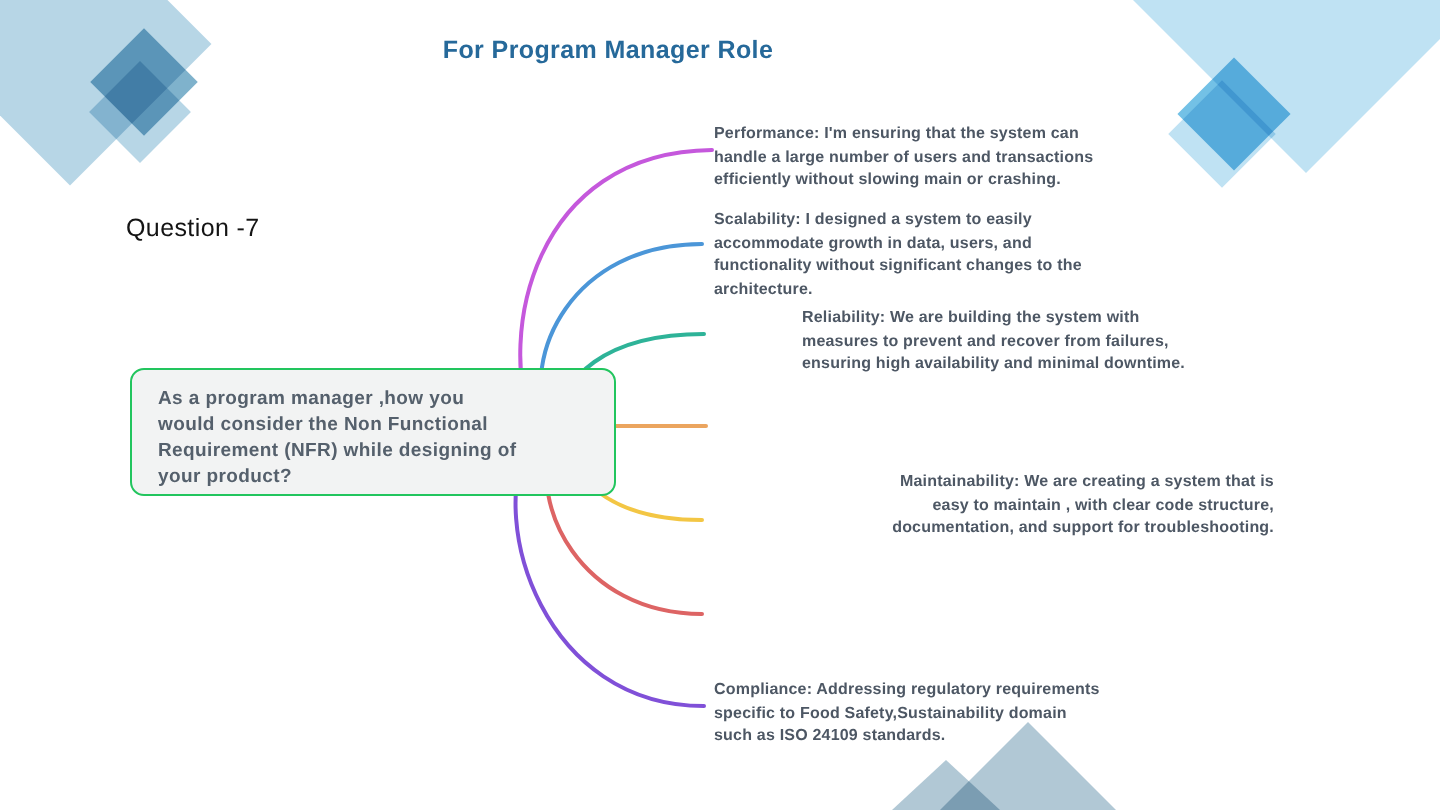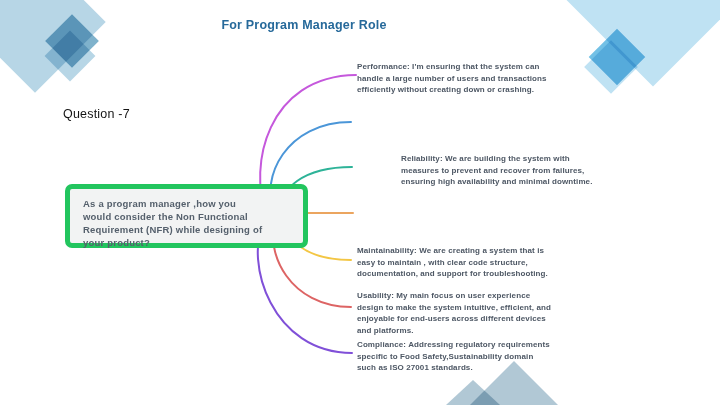--- a/index.html
+++ b/index.html
@@ -23,34 +23,34 @@
     position:absolute; left:184px; top:18px; width:240px; text-align:center;
     font-size:12.5px; font-weight:700; color:#26699a; letter-spacing:0.2px;
   }
   .qlabel{
     position:absolute; left:63px; top:107px;
     font-size:12.5px; color:#141414; letter-spacing:0.2px;
   }
   .branch-svg{position:absolute; left:0; top:0; z-index:1;}
   .qbox{
     position:absolute; left:65px; top:184px; width:243px; height:64px;
-    background:#f2f3f3; border:5px solid #22c55e; border-radius:7px;
+    background:#f2f3f3; border:1px solid #22c55e; border-radius:7px;
     box-sizing:border-box; padding:8px 8px 0 13px; z-index:2;
   }
   .qbox-text{
     font-size:9.5px; font-weight:700; color:#55606c; line-height:13px;
     letter-spacing:0.2px; white-space:pre-line;
   }
   .branch-text{
     position:absolute; left:357px; width:280px; z-index:2;
     font-size:8px; font-weight:700; color:#4d5764; line-height:11.5px;
     letter-spacing:0.1px; white-space:pre-line;
   }
   .bt-0{top:61px;} .bt-1{top:104px;} .bt-2{top:153px;margin-left:44px;} .bt-3{top:198px;}
-  .bt-4{top:245px;} .bt-5{top:290px;} .bt-6{top:339px;}
+  .bt-4{top:235px;text-align:right;} .bt-5{top:290px;} .bt-6{top:339px;}
 </style>
 </head>
 <body>
 
 <div class="slide">
 
   <div class="diamond d-tl-big"></div>
   <div class="diamond d-tl-mid"></div>
   <div class="diamond d-tl-small"></div>
   <div class="diamond d-tr-big"></div>
@@ -76,28 +76,28 @@
 
   <div class="qbox">
     <div class="qbox-text">As a program manager  ,how you
 would consider the Non Functional
 Requirement (NFR) while designing of
 your product?</div>
   </div>
 
   <div class="branch-text bt-0">Performance: I'm ensuring that the system can
 handle a large number of users and transactions
-efficiently without creating down or crashing.</div>
+efficiently without slowing main or crashing.</div>
+  <div class="branch-text bt-1">Scalability: I designed a system to easily
+accommodate growth in data, users, and
+functionality without significant changes to the
+architecture.</div>
   <div class="branch-text bt-2">Reliability: We are building the system with
 measures to prevent and recover from failures,
 ensuring high availability and minimal downtime.</div>
   <div class="branch-text bt-4">Maintainability: We are creating a system that is
 easy to maintain , with clear code structure,
 documentation, and support for troubleshooting.</div>
-  <div class="branch-text bt-5">Usability: My main focus on user experience
-design to make the system intuitive, efficient, and
-enjoyable for end-users across different devices
-and platforms.</div>
   <div class="branch-text bt-6">Compliance: Addressing regulatory requirements
 specific to Food Safety,Sustainability domain
-such as ISO 27001 standards.</div>
+such as ISO 24109 standards.</div>
 
 </div>
 
 </body></html>

